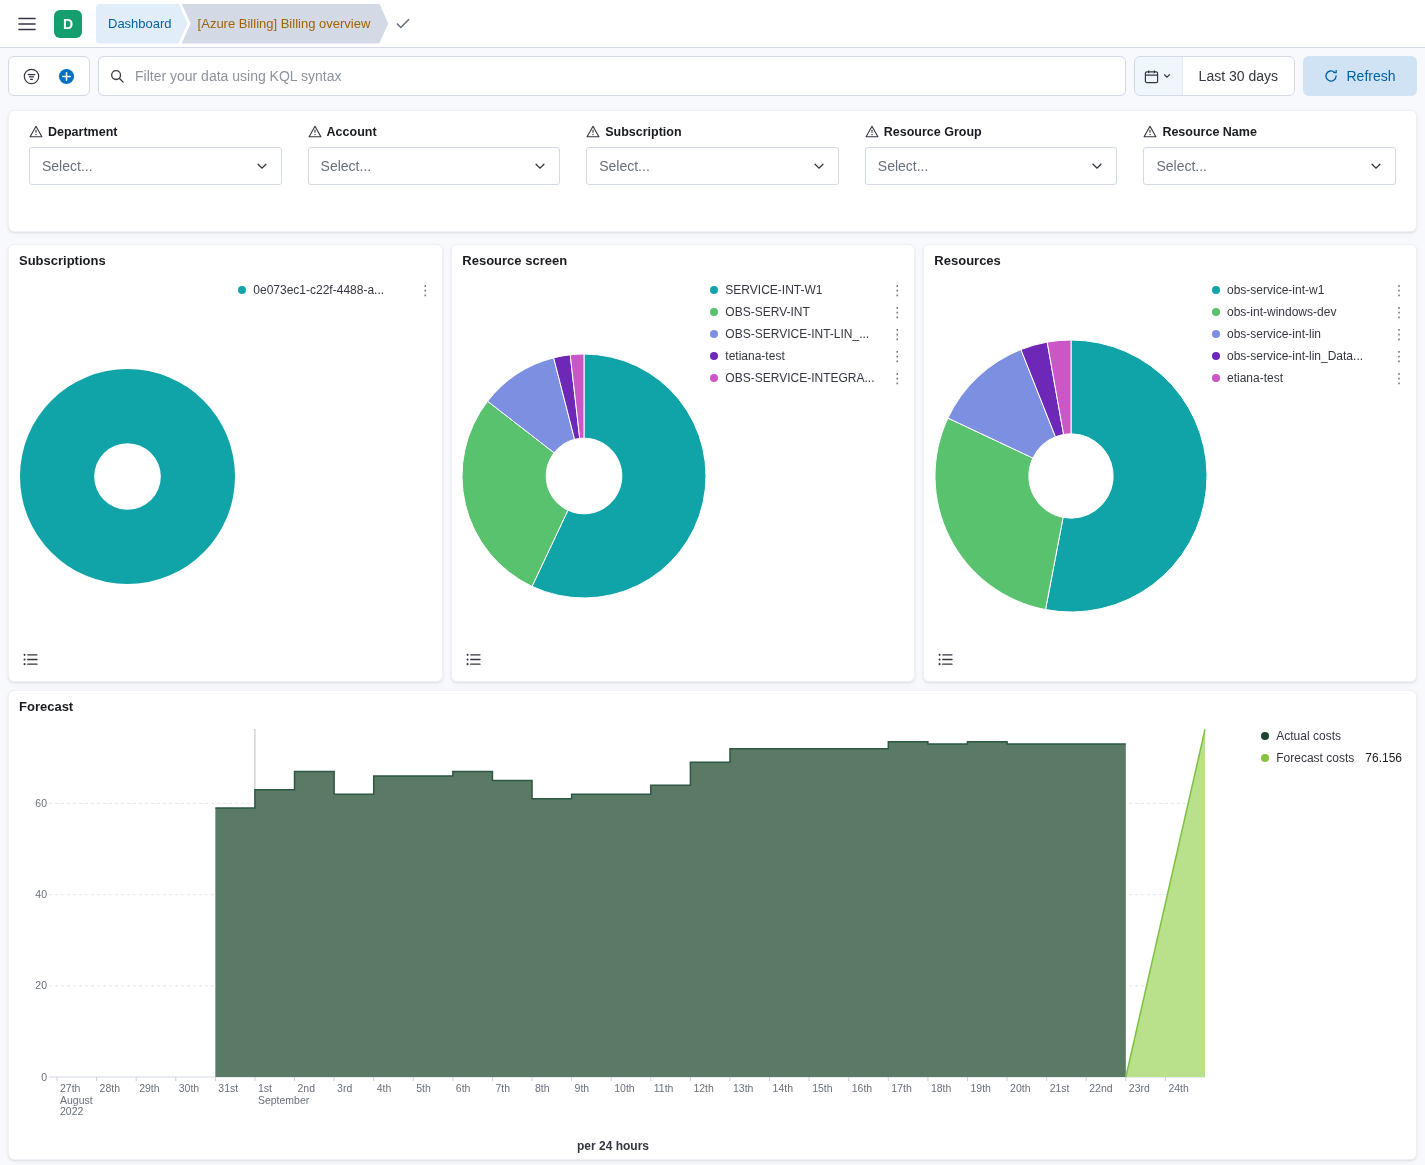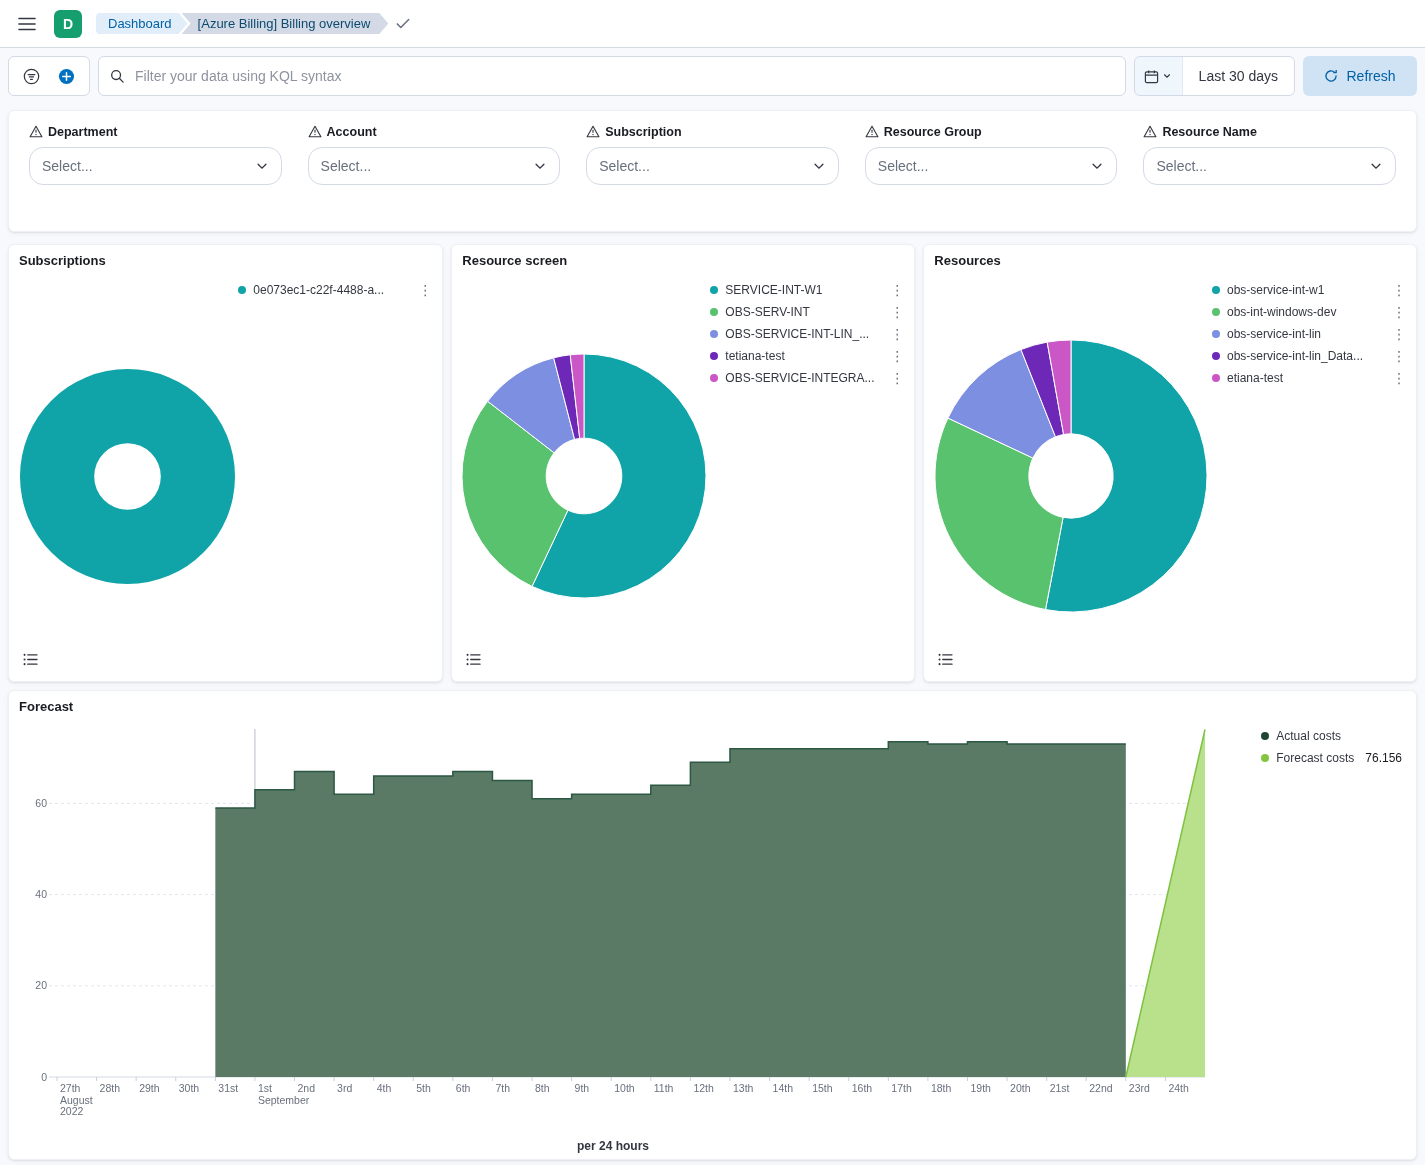--- a/index.html
+++ b/index.html
@@ -13,28 +13,28 @@
   .top-bar{
     height:48px; background:#fff; border-bottom:1px solid #d3dae6;
     display:flex; align-items:center; padding:0 14px; gap:14px;
   }
   .icon-btn{ background:none;border:none;padding:4px;cursor:pointer;display:flex;align-items:center;justify-content:center;}
   .space-badge{
     width:28px;height:28px;border-radius:6px;background:var(--space-badge,#159f6f);
     color:#fff;font-weight:700;font-size:14px;display:flex;align-items:center;justify-content:center;cursor:pointer;
   }
   .breadcrumbs{ display:flex; align-items:center; }
-  .crumb{ height:21px; display:flex; align-items:center; font-size:13px; white-space:nowrap;}
+  .crumb{ height:40px; display:flex; align-items:center; font-size:13px; white-space:nowrap;}
   .crumb-first{
     background:#e1eefa; color:#0061a6; font-weight:500; padding:0 16px 0 12px;
     clip-path:polygon(0 0,calc(100% - 9px) 0,100% 50%,calc(100% - 9px) 100%,0 100%);
     border-radius:4px 0 0 4px; cursor:pointer;
   }
   .crumb-current{
-    background:#d3dae6; color:#0c4a6e; padding:0 18px 0 16px; margin-left:-6px;
+    background:#d3dae6; color:#a16207; padding:0 18px 0 16px; margin-left:-6px;
     clip-path:polygon(0 0,calc(100% - 9px) 0,100% 50%,calc(100% - 9px) 100%,0 100%,9px 50%);
   }
   .saved-check{ margin-left:8px; display:flex; align-items:center; cursor:pointer;}
   .top-actions{ margin-left:auto; display:flex; align-items:center; gap:26px;}
   .top-link{ color:var(--link,#0061a6); font-size:14px; font-weight:500; text-decoration:none; cursor:pointer; background:none;border:none;}
   .edit-btn{
     background:var(--primary,#0071c2); color:#fff; border:none; border-radius:6px;
     height:32px; padding:0 18px; font-size:14px; font-weight:500; display:flex; align-items:center; gap:7px; cursor:pointer;
   }
   
@@ -62,21 +62,21 @@
   
   .panel{
     background:#fff; border-radius:6px;
     box-shadow:0 1px 2px rgba(0,0,0,.07), 0 2px 6px -1px rgba(0,0,0,.06);
     border:1px solid #eef0f5;
   }
   .controls-panel{ margin:8px 8px 12px 8px; height:122px; padding:14px 20px; }
   .controls-row{ display:grid; grid-template-columns:repeat(5,1fr); gap:26px; }
   .control-label-row{ display:flex; gap:5px; font-size:12.5px; font-weight:700; color:#1a1c21; }
   .control-select{
-    margin-top:8px; height:38px; background:#fff; border:1px solid #d3dae6; border-radius:14px;
+    margin-top:8px; height:38px; background:#fff; border:1px solid #d3dae6; border-radius:3px;
     display:flex; align-items:center; justify-content:space-between; padding:0 12px; cursor:pointer;
   }
   .select-placeholder{ color:#69707d; font-size:14px; }
   
   .dash{ padding:0 8px 8px 8px; background:transparent; }
   .charts-row{ display:grid; grid-template-columns:1fr 1.066fr 1.134fr; gap:8px; height:438px; }
   .donut-panel{ position:relative; overflow:hidden; }
   .panel-title{ position:absolute; top:8px; left:10px; margin:0; font-size:13px; font-weight:700; color:#1a1c21; }
   .donut{ position:absolute; }
   .donut-panel:nth-child(1) .donut{ left:10px; top:123px; }

